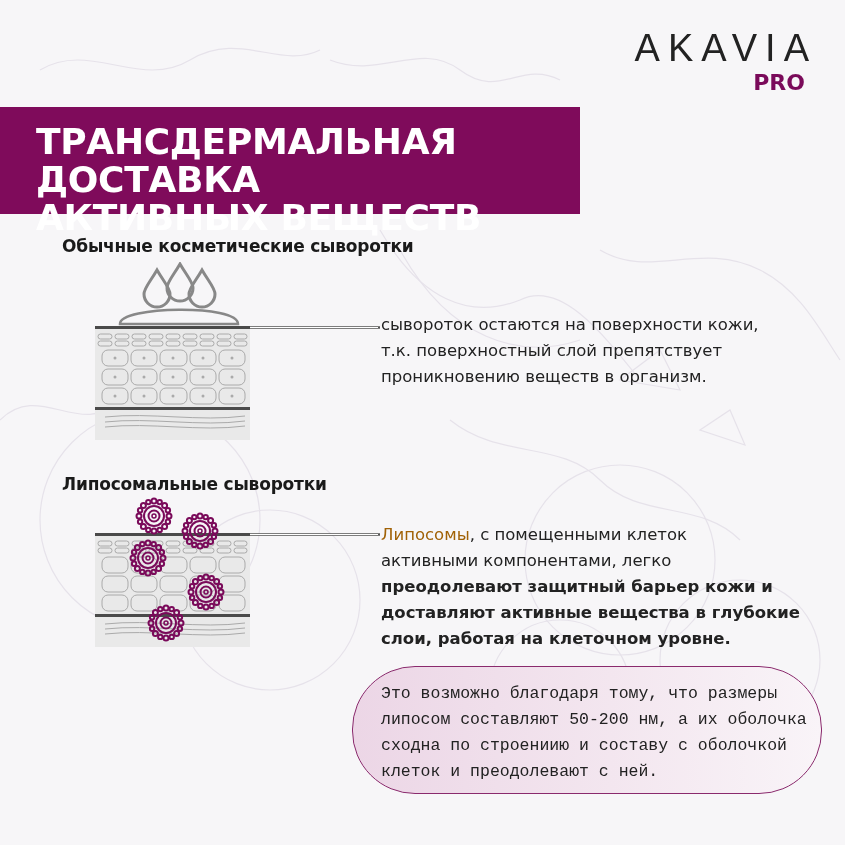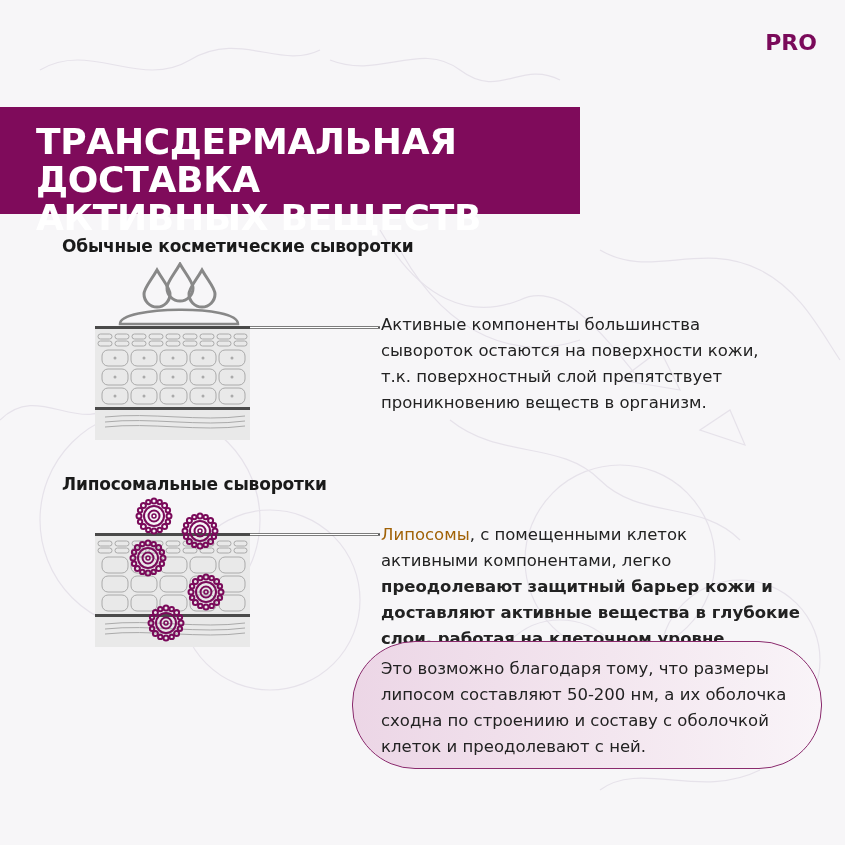--- a/index.html
+++ b/index.html
@@ -1,27 +1,27 @@
 <!DOCTYPE html>
 <html><head>
 <meta charset="utf-8">
 <style>
   html,body{margin:0;padding:0;}
   body{width:845px;height:845px;position:relative;overflow:hidden;background:#f7f6f8;font-family:"DejaVu Sans",sans-serif;color:#1e1e1e;}
   .bg-pattern{position:absolute;left:0;top:0;width:845px;height:845px;z-index:0;}
   .logo{position:absolute;right:28px;top:28px;text-align:right;z-index:2;}
   .logo-main{font-family:"Liberation Sans",sans-serif;font-size:38px;letter-spacing:8px;color:#222;font-weight:300;line-height:40px;}
-  .logo-sub{font-family:"DejaVu Sans",sans-serif;font-weight:bold;font-size:22px;color:#7a0a5a;margin-top:2px;margin-right:0;}
+  .logo-sub{font-family:"DejaVu Sans",sans-serif;font-weight:bold;font-size:22px;color:#7a0a5a;margin-top:2px;margin-right:12px;}
   .banner{position:absolute;left:0;top:107px;width:580px;height:107px;background:#7f0b5b;z-index:2;}
   .banner-title{position:absolute;left:36px;top:16px;font-family:"DejaVu Sans",sans-serif;font-weight:bold;color:#fff;font-size:36px;line-height:38px;letter-spacing:-0.3px;}
   .section-h{position:absolute;font-weight:bold;font-size:17px;color:#1a1a1a;z-index:2;letter-spacing:-0.2px;}
   .skin{position:absolute;z-index:2;}
   .desc{position:absolute;z-index:2;font-family:"DejaVu Sans",sans-serif;font-size:16.5px;line-height:26px;color:#222;}
   .accent{color:#a16207;font-weight:normal;}
-  .pill{position:absolute;left:352px;top:641px;width:468px;height:126px;border:1px solid #8a2a6d;border-radius:63px;background:linear-gradient(90deg,#ecd6e6 0%,#f3e6ef 55%,#f9f4f8 100%);z-index:2;}
+  .pill{position:absolute;left:352px;top:666px;width:468px;height:126px;border:1px solid #8a2a6d;border-radius:63px;background:linear-gradient(90deg,#ecd6e6 0%,#f3e6ef 55%,#f9f4f8 100%);z-index:2;font-family:Liberation Mono, monospace;}
   .pill-text{position:absolute;left:28px;top:14px;font-size:16.5px;line-height:26px;color:#222;}
 </style>
 </head>
 <body>
 
 <svg class="bg-pattern" viewBox="0 0 845 845">
   <g fill="none" stroke="#e6e2ea" stroke-width="1.2">
     <circle cx="150" cy="520" r="110"></circle>
     <circle cx="270" cy="600" r="90"></circle>
     <circle cx="620" cy="560" r="95"></circle>
@@ -34,20 +34,21 @@
     <path d="M450 420 C500 460 560 440 600 480 C640 520 700 500 740 540"></path>
     <path d="M600 250 C650 280 700 240 760 270 C800 290 820 330 840 360"></path>
     <path d="M0 420 C40 380 80 440 120 400"></path>
     <path d="M600 790 C640 760 700 800 760 770"></path>
     <path d="M620 380 l40 -30 l20 40 z"></path>
     <path d="M700 430 l30 -20 l15 35 z"></path>
   </g>
 </svg>
 
 <div class="logo">
+  <div class="logo-main">AKAVIA</div>
   <div class="logo-sub">PRO</div>
 </div>
 
 <div class="banner">
   <div class="banner-title">
     <div>ТРАНСДЕРМАЛЬНАЯ ДОСТАВКА</div>
     <div>АКТИВНЫХ ВЕЩЕСТВ</div>
   </div>
 </div>
 
@@ -126,21 +127,20 @@
   </g>
   <rect x="5" y="145" width="155" height="3" fill="#4a4a4a"></rect>
   <g fill="none" stroke="#aaa" stroke-width="1">
     <path d="M15 155 C60 150 110 160 155 154"></path>
     <path d="M15 160 C60 155 110 165 155 159"></path>
     <path d="M15 165 C60 160 110 170 155 164"></path>
   </g>
 </svg>
 
 <div class="desc" style="left:381px;top:312px;">
-  <div>Активные компоненты большинства</div>
   <div>сывороток  остаются на поверхности кожи,</div>
   <div>т.к. поверхностный слой препятствует</div>
   <div>проникновению веществ в организм.</div>
 </div>
 
 <div class="section-h" style="left:62px;top:474px;">Липосомальные сыворотки</div>
 
 <svg class="skin" style="left:90px;top:495px;" width="290" height="160" viewBox="0 0 290 160">
   <defs>
     <g id="lipo">

